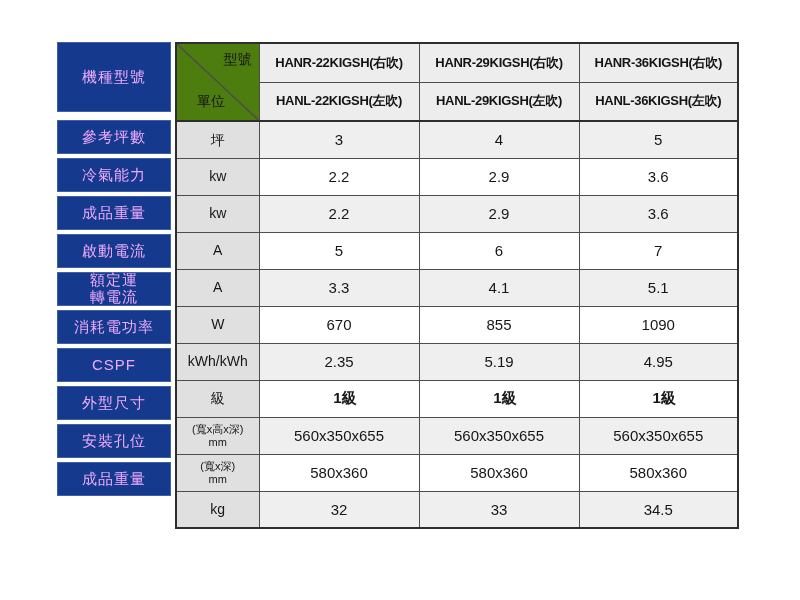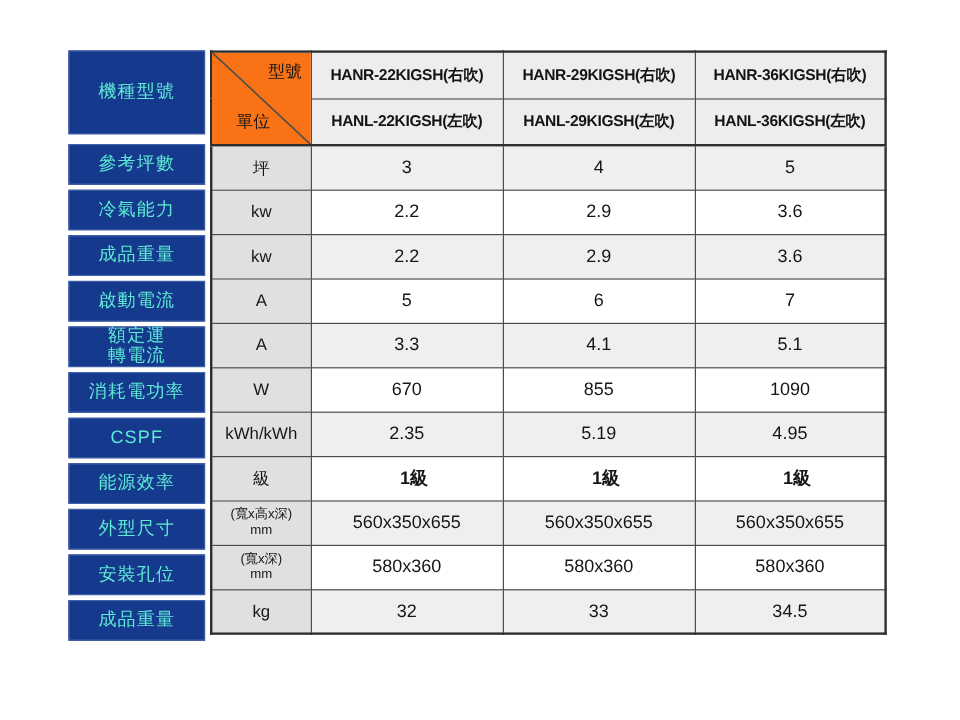--- a/index.html
+++ b/index.html
@@ -6,21 +6,21 @@
   .canvas{
     position:relative;width:800px;height:600px;background:#ffffff;
     font-family:"Liberation Sans","DejaVu Sans",sans-serif;
     -webkit-font-smoothing:antialiased;
   }
   .spec-table{position:absolute;left:57px;top:42px;display:flex;align-items:flex-start;}
 
   
   .label-col{display:flex;flex-direction:column;width:114px;margin-right:4px;}
   .blue-cell{
-    background:#14398d;color:#5eead4;
+    background:#14398d;color:#f0abfc;
     box-shadow:inset 0 0 0 1px #3f5fa8;
     display:flex;align-items:center;justify-content:center;text-align:center;
     height:34px;margin-bottom:4px;flex:0 0 auto;
     font-size:15px;letter-spacing:1px;line-height:1.12;white-space:pre-line;
   }
   .blue-cell.header{height:70px;margin-bottom:8px;}
 
   
   table.grid{border-collapse:collapse;table-layout:fixed;border:2px solid #2e2e2e;}
   .grid th,.grid td{border:1px solid #4d4d4d;text-align:center;vertical-align:middle;padding:0;overflow:hidden;}
@@ -30,21 +30,21 @@
     background:#ededed;font-weight:bold;font-size:13px;color:#141414;letter-spacing:-0.3px;
   }
   .grid tbody tr{height:37px;}
   td.unit-cell{background:#e0e0e0;font-size:14px;color:#161616;white-space:pre-line;line-height:1.15;}
   td.unit-cell.small{font-size:11px;}
   td.value-cell{background:#ffffff;font-size:15px;color:#161616;}
   tr.shaded td.value-cell{background:#efefef;}
   tr.bold td.value-cell{font-weight:bold;padding-left:12px;}
 
   
-  td.corner{background:#f97316;position:relative;}
+  td.corner{background:#4d7c0f;position:relative;}
   .corner-wrap{position:relative;width:100%;height:76px;}
   svg.diag{position:absolute;left:0;top:0;width:100%;height:100%;display:block;}
   .corner-tr{position:absolute;top:7px;right:7px;font-size:14px;color:#161616;}
   .corner-bl{position:absolute;bottom:9px;left:20px;font-size:14px;color:#161616;}
 </style>
 </head>
 <body>
 
 <div class="canvas">
   <div class="spec-table">
@@ -53,21 +53,20 @@
       <div class="blue-cell header">機種型號</div>
 
     <div class="blue-cell">參考坪數</div>
         <div class="blue-cell">冷氣能力</div>
         <div class="blue-cell">成品重量</div>
         <div class="blue-cell">啟動電流</div>
         <div class="blue-cell">額定運
 轉電流</div>
         <div class="blue-cell">消耗電功率</div>
         <div class="blue-cell">CSPF</div>
-        <div class="blue-cell">能源效率</div>
         <div class="blue-cell">外型尺寸</div>
         <div class="blue-cell">安裝孔位</div>
         <div class="blue-cell">成品重量</div>
       </div>
 
     <table class="grid">
       <colgroup>
         <col style="width:83px">
         <col style="width:160px">
         <col style="width:160px">

